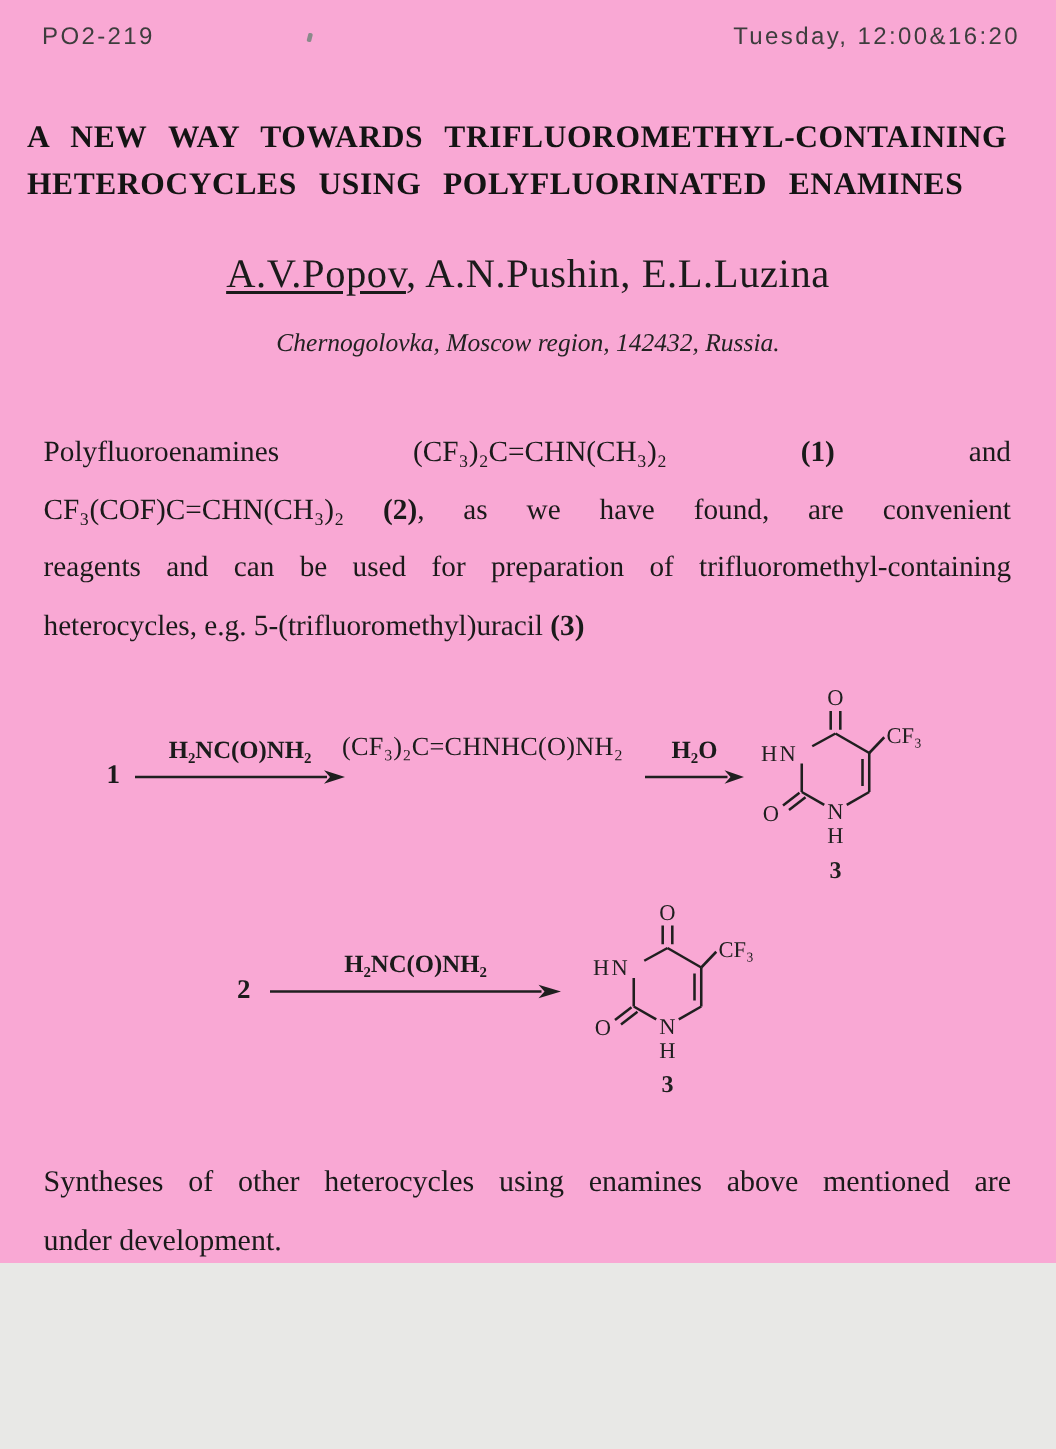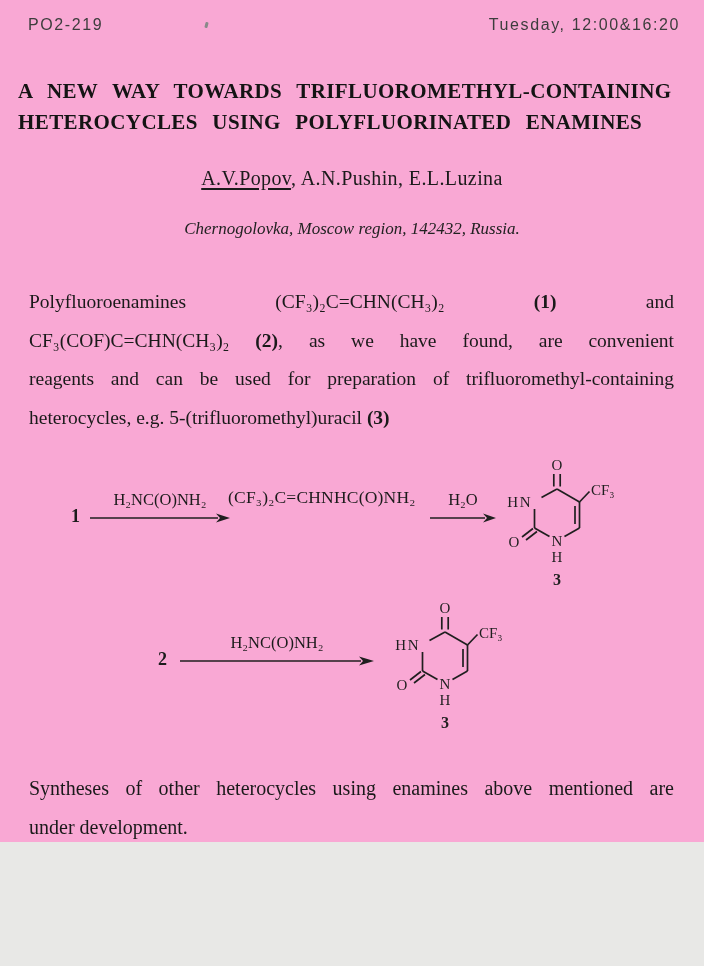--- a/index.html
+++ b/index.html
@@ -29,42 +29,42 @@
   }
   
   .title{
     position:absolute;left:18px;right:18px;top:76px;
     font-weight:bold;font-size:21px;line-height:31px;
     letter-spacing:0.4px;word-spacing:0.42em;color:#141414;
   }
   
   .authors{
     position:absolute;left:0;right:0;top:167px;
-    text-align:center;font-size:20px;letter-spacing:0.4px;
+    text-align:center;font-size:27px;letter-spacing:0.4px;
   }
   .authors .u{text-decoration:underline;text-underline-offset:3px;}
   .affil{
     position:absolute;left:0;right:0;top:216px;
     text-align:center;font-style:italic;font-size:17px;line-height:25px;
     color:#222;
   }
   
   .abstract{
     position:absolute;left:29px;width:645px;top:283px;
     font-size:19.5px;line-height:38.5px;color:#1a1a1a;
   }
   .a-line{height:38.5px;white-space:nowrap;}
   .a-flex{display:flex;justify-content:space-between;align-items:baseline;}
   .a-just{text-align:justify;text-align-last:justify;white-space:normal;}
   .bnum{font-weight:bold;}
   
   .s-num{position:absolute;font-size:18px;font-weight:bold;}
   .s-formula{position:absolute;font-size:17.5px;letter-spacing:0.2px;}
   .arrow{position:absolute;text-align:center;}
-  .arrow .rlabel{font-size:16.5px;display:block;margin-bottom:1px;}
+  .arrow .rlabel{font-size:16.5px;display:block;margin-bottom:1px;font-weight:bold;}
   .arrow svg{display:block;width:100%;height:12px;}
   .mol{position:absolute;}
   .mol text{font-family:"Liberation Serif","DejaVu Serif",serif;font-size:15px;fill:#1f1f1f;}
   .mol line{stroke:#1f1f1f;stroke-width:1.7;}
   .mol .num3{font-size:16px;font-weight:bold;}
   .arr-line{stroke:#1f1f1f;stroke-width:1.7;}
   .arr-head{fill:#1f1f1f;}
   
   .closing{
     position:absolute;left:29px;width:645px;top:769px;

